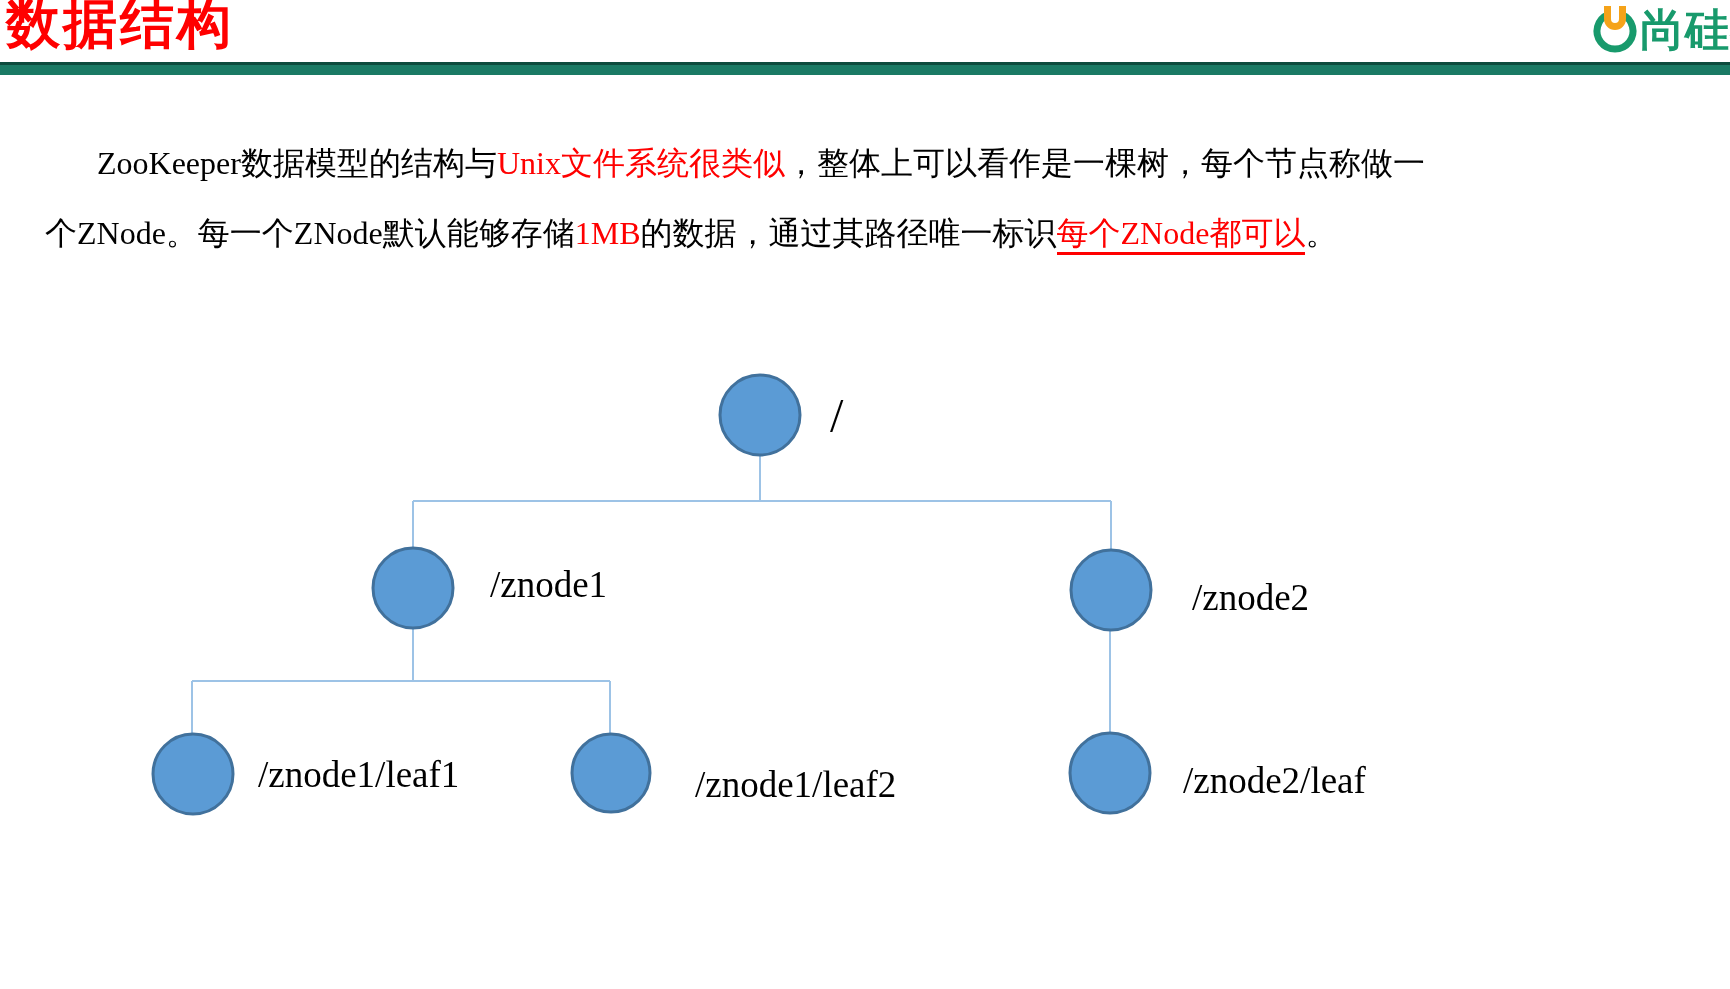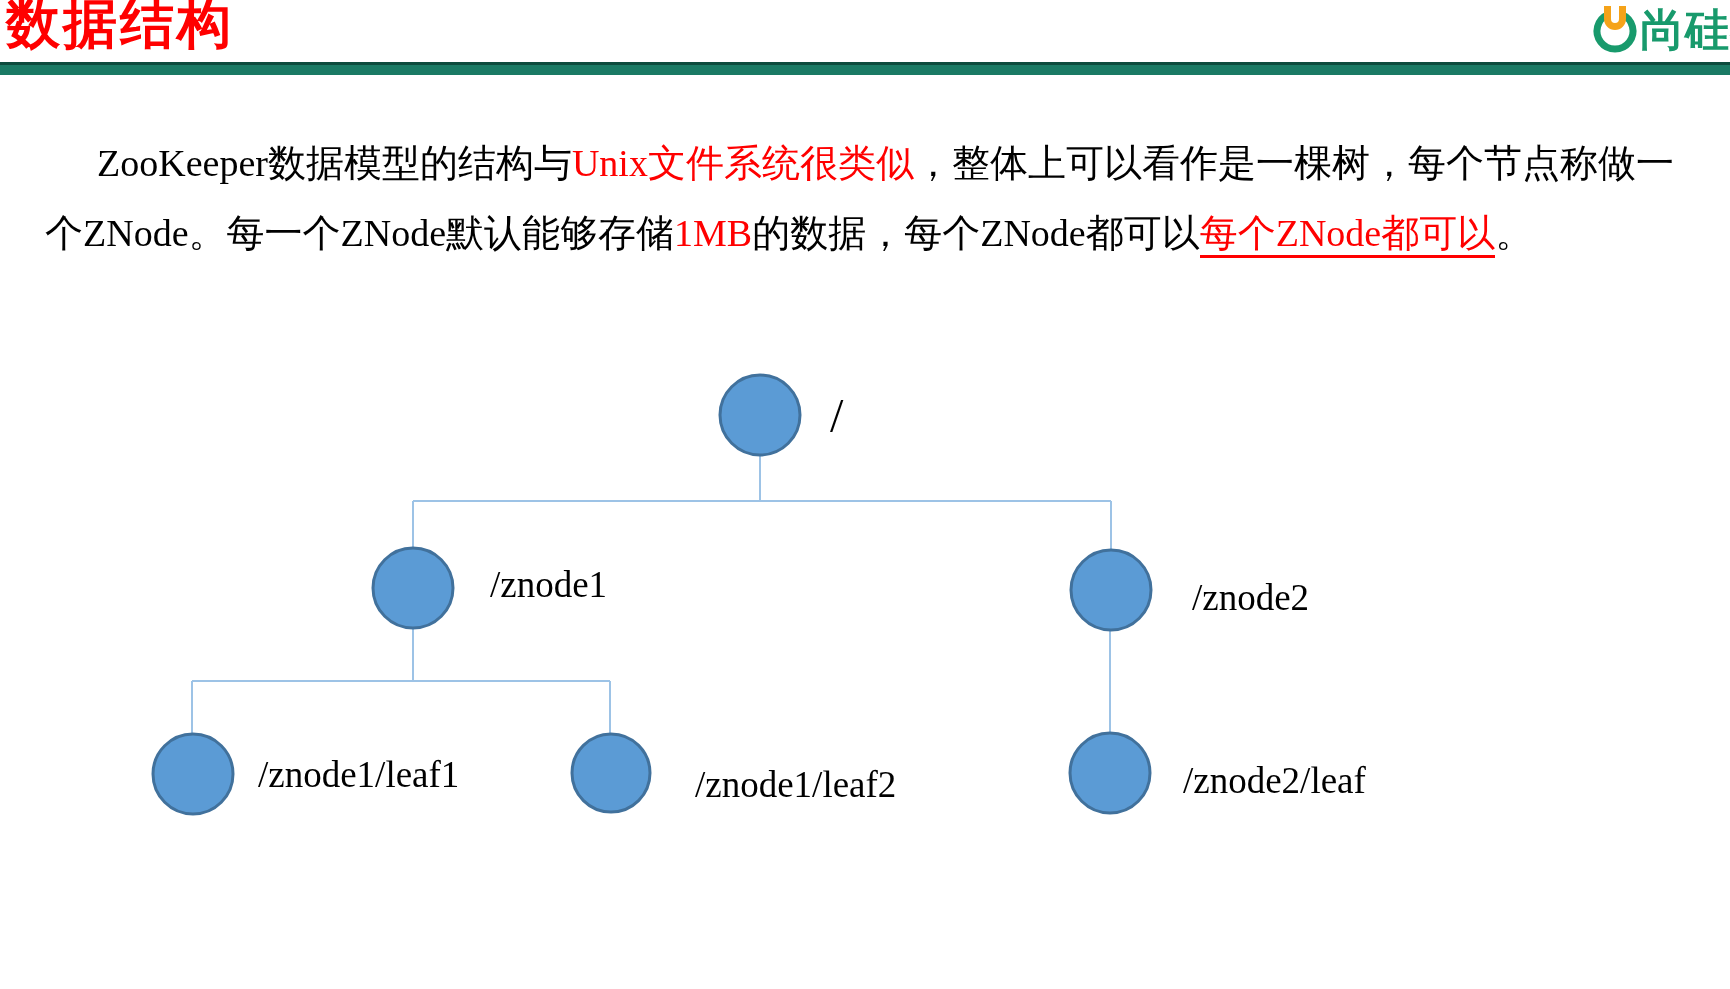--- a/index.html
+++ b/index.html
@@ -33,21 +33,21 @@
   .brand{
     font-size:44px;font-weight:bold;line-height:56px;
     color:var(--logo-green);
     letter-spacing:1px;
     font-family:"Liberation Sans","DejaVu Sans",sans-serif;
   }
 
   
   .body-text{
     position:absolute;left:45px;top:128px;width:1655px;margin:0;
-    font-size:38px;line-height:70px;
+    font-size:32px;line-height:70px;
     color:#000000;
     text-indent:52px;
     white-space:pre-wrap;
     font-family:"Liberation Serif","DejaVu Serif",serif;
   }
   .body-text .seg-red{color:var(--highlight-red);}
   .body-text .seg-u{border-bottom:3px solid var(--highlight-red);padding-bottom:1px;}
 
   
   .tree{position:absolute;left:0;top:300px;}
@@ -71,21 +71,21 @@
     <svg width="50" height="56" viewBox="0 0 50 56">
       <path class="logo-ring" d="M32.2 12.6 A18 18 0 1 1 17.8 12.6" fill="none" stroke-width="7"></path>
       <path class="logo-u" d="M17.5 4 V17 a7.5 7.5 0 0 0 15 0 V4" fill="none" stroke-width="7"></path>
     </svg>
     <span class="brand">尚硅谷</span>
   </div>
 
   <div class="divider"></div>
 
   <p class="body-text"><span>ZooKeeper数据模型的结构与</span><span class="seg-red">Unix文件系统很类似</span><span>，整体上可以看作是一棵树，每个节点称做一
-个ZNode。每一个ZNode默认能够存储</span><span class="seg-red">1MB</span><span>的数据，每个ZNode都可以</span><span class="seg-red seg-u">每个ZNode都可以</span><span>。</span></p>
+个ZNode。每一个ZNode默认能够存储</span><span class="seg-red">1MB</span><span>的数据，通过其路径唯一标识</span><span class="seg-red seg-u">每个ZNode都可以</span><span>。</span></p>
 
   <svg class="tree" width="1730" height="560" viewBox="0 0 1730 560">
 
     <path class="connector" d="M760 155 V201"></path>
     <path class="connector" d="M413 201 H1111"></path>
     <path class="connector" d="M413 201 V248"></path>
     <path class="connector" d="M1111 201 V250"></path>
     <path class="connector" d="M413 328 V381"></path>
     <path class="connector" d="M192 381 H610"></path>
     <path class="connector" d="M192 381 V434"></path>

